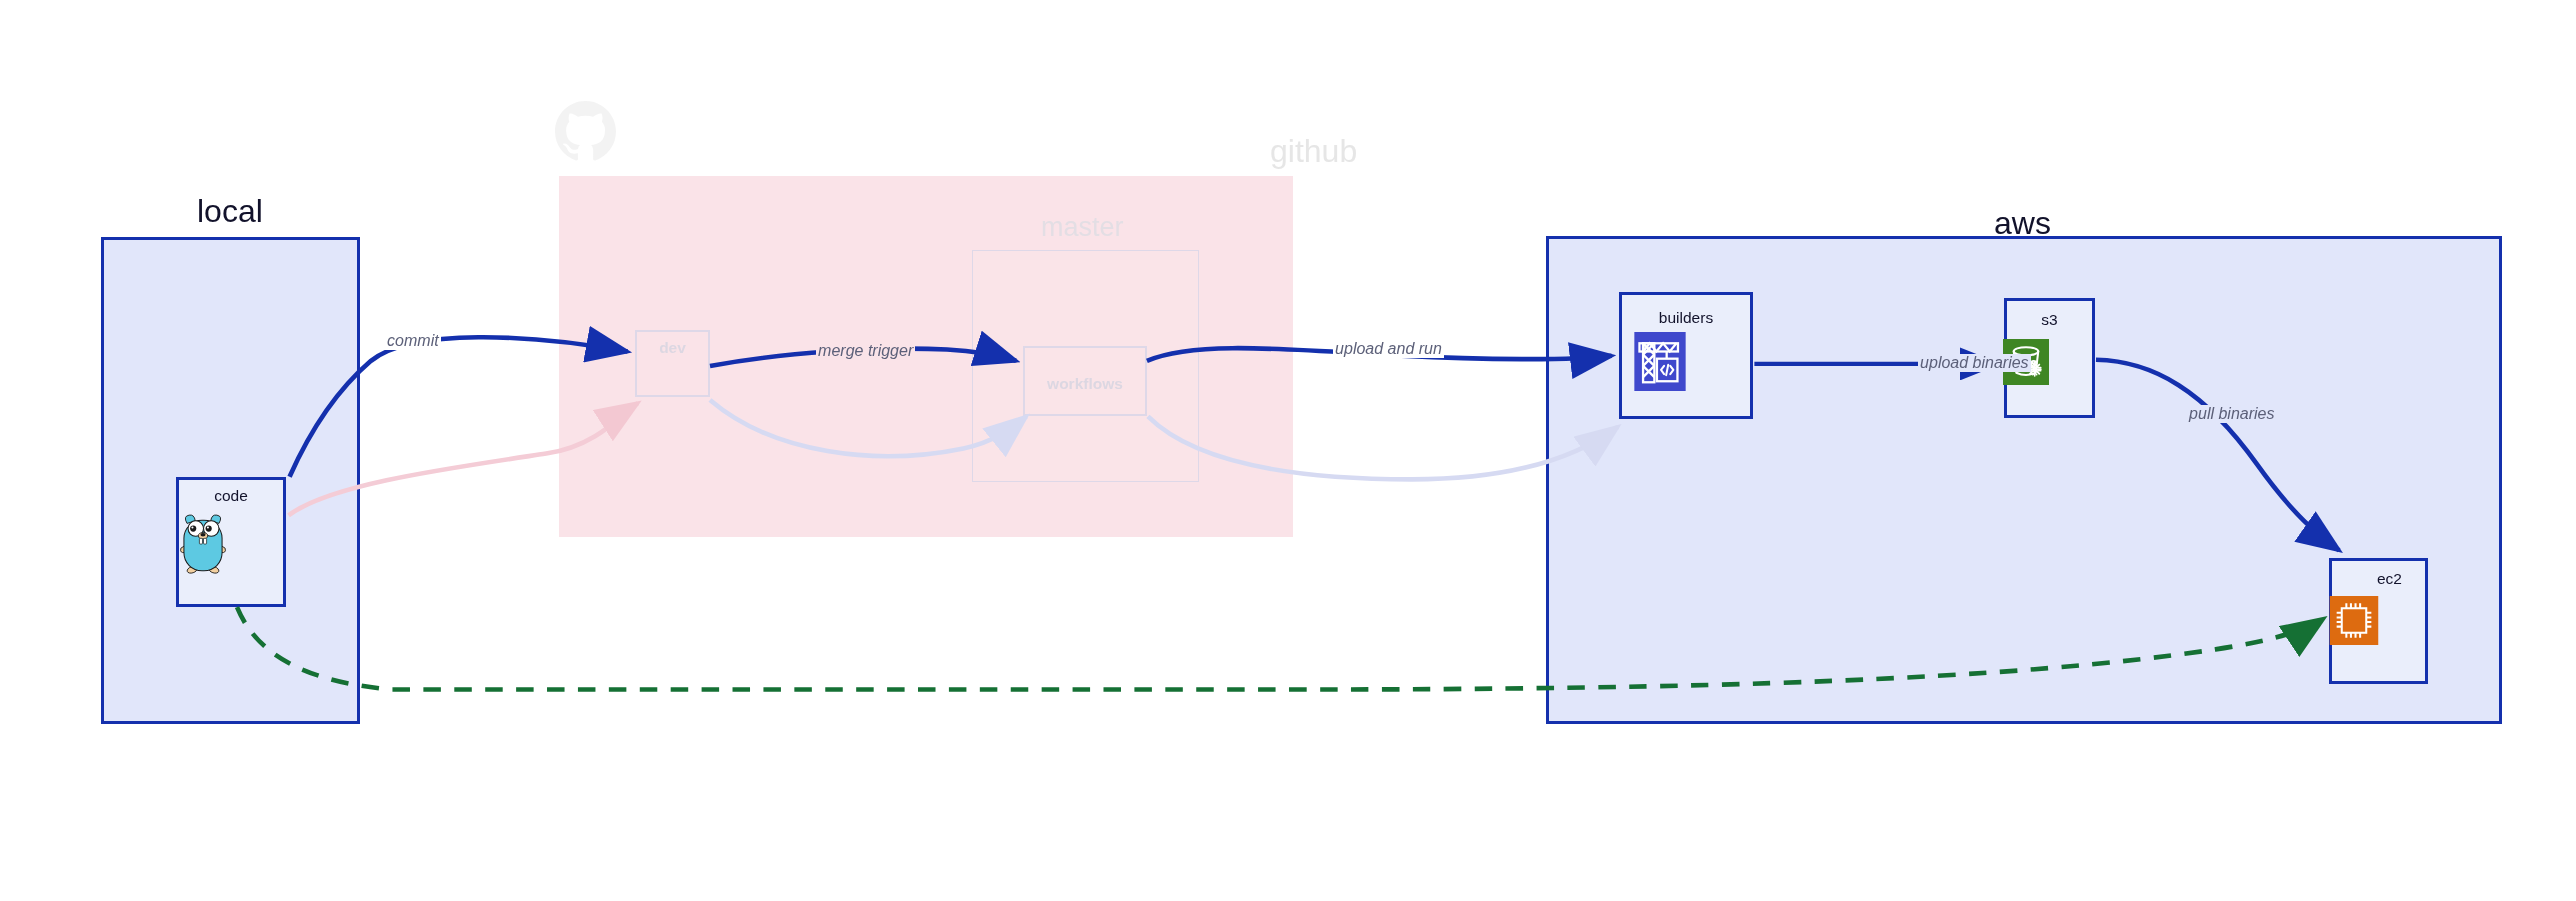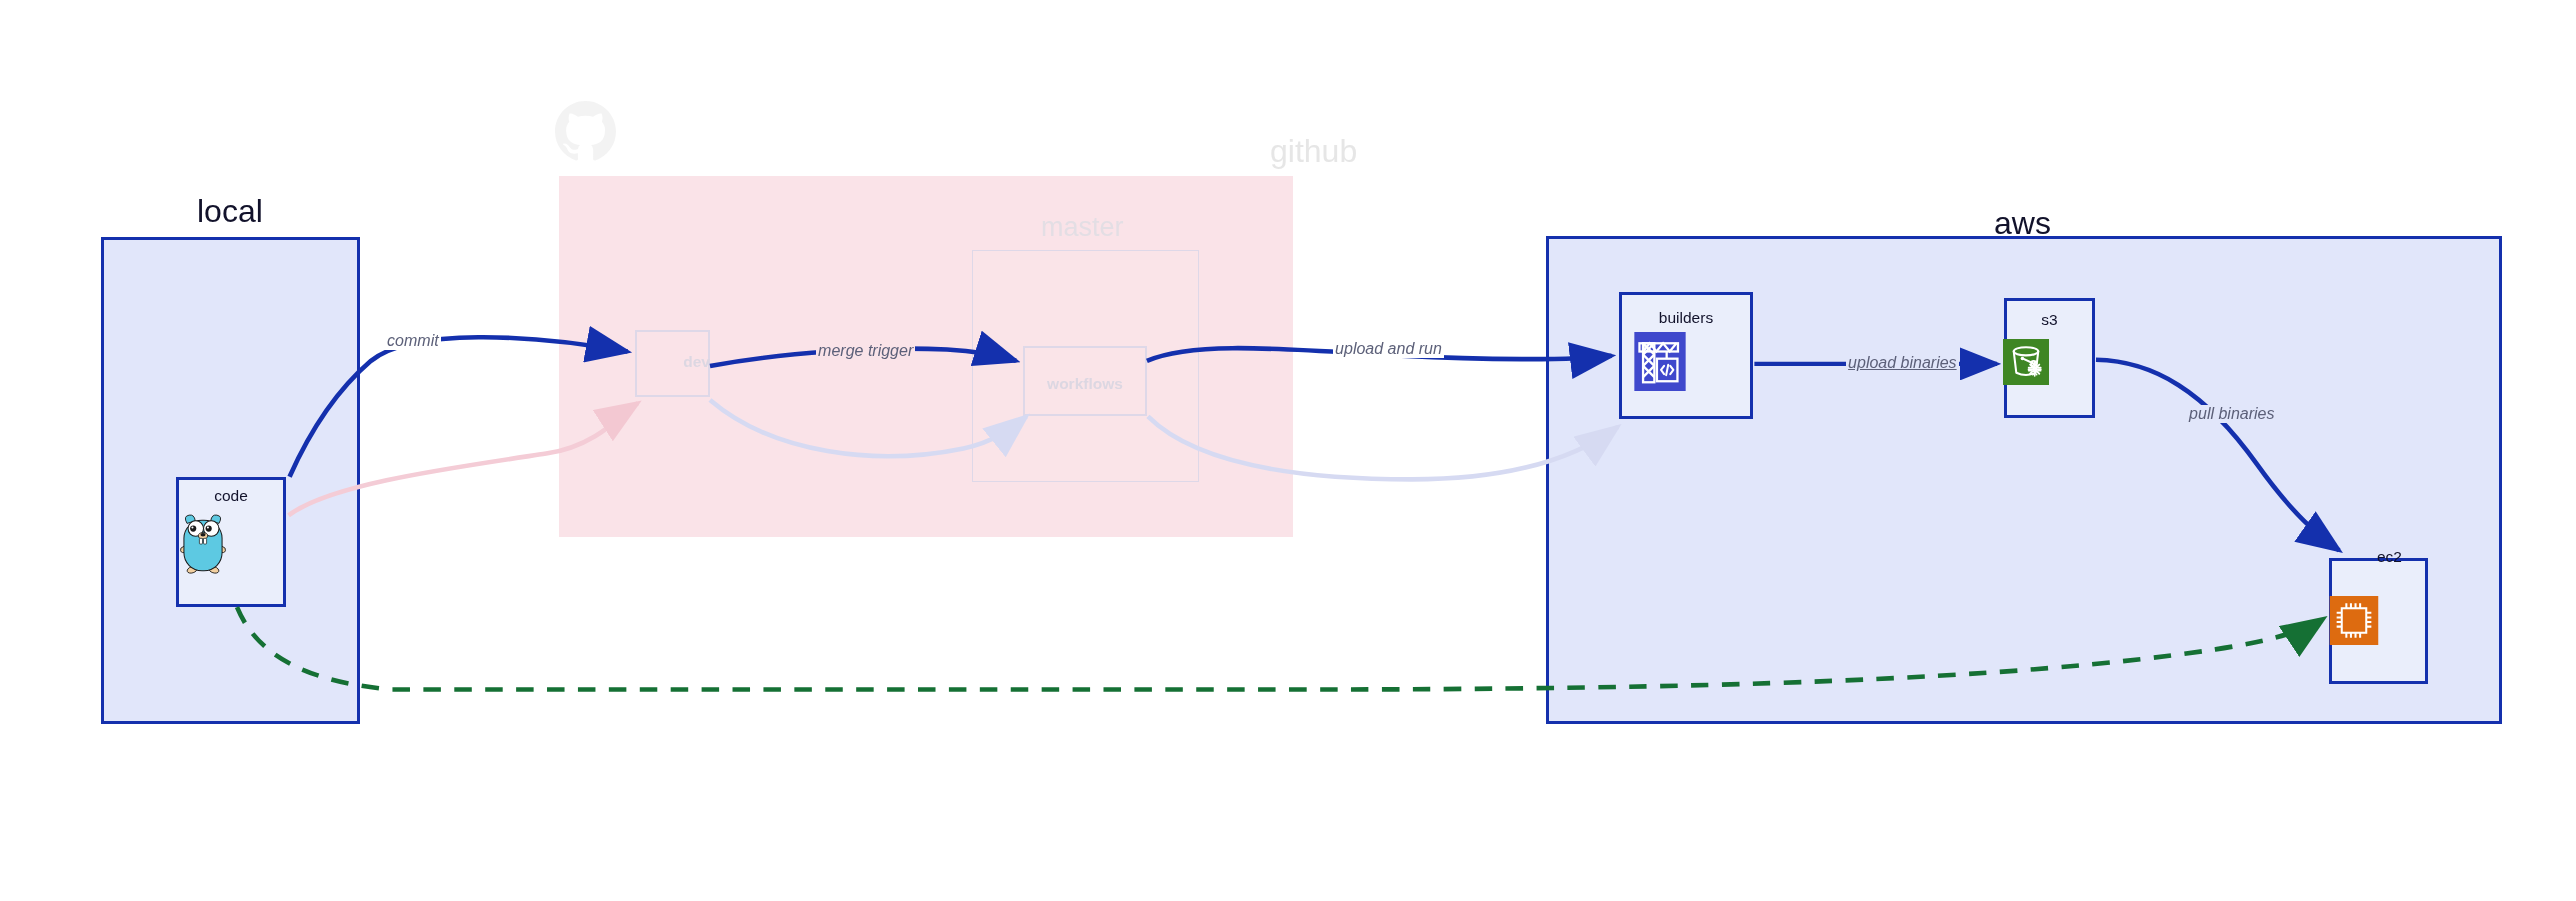--- a/index.html
+++ b/index.html
@@ -51,21 +51,21 @@
         0-.87.31-1.59.82-2.15-.08-.2-.36-1.02.08-2.12 0 0 .67-.21 2.2.82.64-.18 1.32-.27 2-.27.68 0 1.36.09 2 .27
         1.53-1.04 2.2-.82 2.2-.82.44 1.1.16 1.92.08 2.12.51.56.82 1.27.82 2.15 0 3.07-1.87 3.75-3.65 3.95.29.25.54.73.54
         1.48 0 1.07-.01 1.93-.01 2.2 0 .21.15.46.55.38A8.013 8.013 0 0 0 16 8c0-4.42-3.58-8-8-8z"></path>
     </svg>
   </div>
 
   <div class="subzone" style="left:972px;top:250px;width:227px;height:232px;"></div>
   <div class="subzone-label" style="left:1041px;top:212px;">master</div>
 
   <div class="fnode" style="left:635px;top:330px;width:75px;height:67px;"></div>
-  <div class="fnode-title" style="left:635px;top:353px;width:75px;text-align:right;">dev</div>
+  <div class="fnode-title" style="left:635px;top:339px;width:75px;">dev</div>
 
   <div class="fnode" style="left:1023px;top:346px;width:124px;height:70px;"></div>
   <div class="fnode-title" style="left:1023px;top:375px;width:124px;">workflows</div>
 
   <div class="zone" style="left:101px;top:237px;width:259px;height:487px;"></div>
   <div class="zone-label" style="left:197px;top:193px;">local</div>
 
   <div class="node" style="left:176px;top:477px;width:110px;height:130px;"></div>
   <div class="node-title" style="left:176px;top:487px;width:110px;">code</div>
   <div class="node-icon" style="left:231px;top:510px;width:57px;height:67px;margin-left:-28px;">
@@ -144,21 +144,21 @@
       </g>
       <g stroke="#ffffff" stroke-width="3" stroke-linecap="round">
         <path d="M62 52 l-4 -4 M62 52 l4 -4 M62 66 l-4 4 M62 66 l4 4
                  M56 56 l-6 0 M68 56 l6 0 M56 62 l-6 0 M68 62 l6 0"></path>
       </g>
       <rect x="46" y="42" width="32" height="32" fill="#3f8624" opacity="0"></rect>
     </svg>
   </div>
 
   <div class="node" style="left:2329px;top:558px;width:99px;height:126px;"></div>
-  <div class="node-title" style="left:2329px;top:548px;width:121px;">ec2</div>
+  <div class="node-title" style="left:2329px;top:570px;width:121px;">ec2</div>
   <div class="node-icon" style="left:2379px;top:596px;width:49px;height:49px;margin-left:-25px;">
     <svg viewBox="0 0 96 96" width="49" height="49">
       <rect x="0" y="0" width="96" height="96" fill="#dd6b10"></rect>
       <rect x="24" y="24" width="48" height="48" fill="none" stroke="#ffffff" stroke-width="4"></rect>
       <g stroke="#ffffff" stroke-width="4" stroke-linecap="butt">
         <path d="M33 24 L33 14 M42 24 L42 14 M51 24 L51 14 M60 24 L60 14"></path>
         <path d="M33 72 L33 82 M42 72 L42 82 M51 72 L51 82 M60 72 L60 82"></path>
         <path d="M24 33 L14 33 M24 42 L14 42 M24 51 L14 51 M24 60 L14 60"></path>
         <path d="M72 33 L82 33 M72 42 L82 42 M72 51 L82 51 M72 60 L82 60"></path>
       </g>
@@ -196,18 +196,18 @@
     <path d="M3405,706 L3876,706" fill="none" stroke="#1430ad" stroke-width="8" marker-end="url(#arrBlue)"></path>
 
     <path d="M4068,698 C4180,700 4280,760 4380,900 C4450,998 4500,1040 4540,1068" fill="none" stroke="#1430ad" stroke-width="9" marker-end="url(#arrBlue)"></path>
 
     <path d="M460,1178 C490,1250 560,1320 760,1338 L2500,1338 C3300,1338 3900,1320 4300,1260 C4420,1242 4480,1220 4510,1200" fill="none" stroke="#157034" stroke-width="9" stroke-dasharray="34 26" marker-end="url(#arrGreen)"></path>
   </svg>
 
   <div class="elabel" style="left:385px;top:332px;">commit</div>
   <div class="elabel onpink" style="left:816px;top:342px;">merge trigger</div>
   <div class="elabel" style="left:1333px;top:340px;">upload and run</div>
-  <div class="elabel onblue" style="left:1846px;top:354px;text-decoration:underline;">upload binaries</div>
+  <div class="elabel onblue" style="left:1918px;top:354px;">upload binaries</div>
   <div class="elabel onblue" style="left:2187px;top:405px;">pull binaries</div>
 
 
 </div>
 
 
 </body></html>

